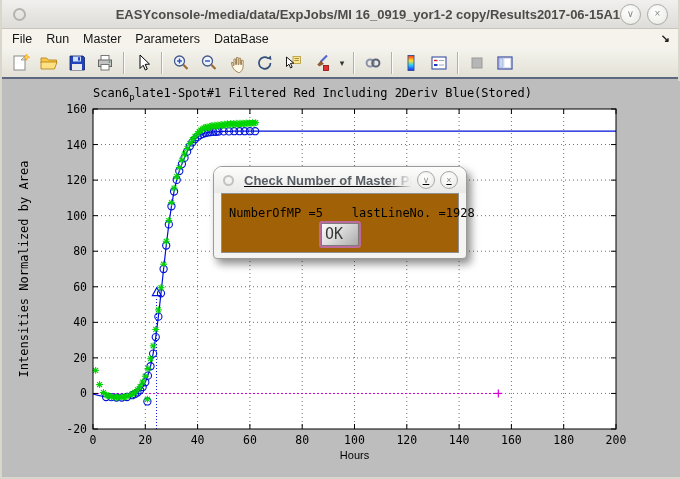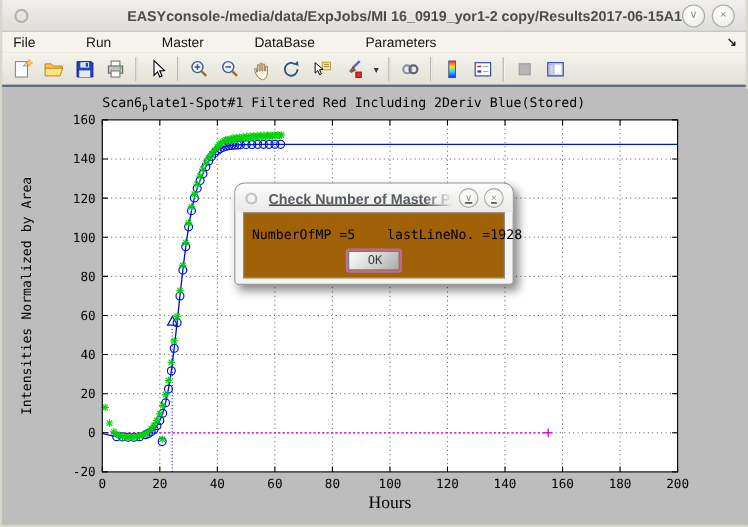--- a/index.html
+++ b/index.html
@@ -15,41 +15,41 @@
   .tb-title{flex:1;text-align:right;font-weight:bold;font-size:13px;color:#4c4c4a;
     white-space:nowrap;overflow:hidden;}
   .tb-btns{display:flex;gap:6px;margin-right:10px;}
   .circle-btn{width:19px;height:19px;border:1px solid #a9a9a4;border-radius:50%;
     background:radial-gradient(circle at 40% 35%,#ffffff,#e7e7e2);
     display:flex;align-items:center;justify-content:center;
     color:#8b8b86;font-size:10px;line-height:1;cursor:default;}
   
   .menubar{position:absolute;left:0;top:29px;width:100%;height:19px;background:#f5f3ec;
     display:flex;align-items:center;font-size:12.5px;color:#141414;}
-  .menu-item{padding:0 23px;height:100%;display:flex;align-items:center;}
+  .menu-item{padding:0 7px;height:100%;display:flex;align-items:center;}
   .menu-item:first-child{padding-left:10px;}
   .menu-arrow{margin-left:auto;margin-right:8px;font-size:11px;color:#222;font-weight:bold;}
   
   .toolbar{position:absolute;left:0;top:48px;width:100%;height:31px;box-sizing:border-box;
     background:linear-gradient(#f4f3ed,#e3e1d6);border-bottom:2px solid #5d6880;
     display:flex;align-items:center;padding-left:5px;}
   .tool-btn{width:26px;height:25px;display:flex;align-items:center;justify-content:center;
     border:1px solid transparent;border-radius:2px;}
   .tool-btn.narrow{width:12px;}
   .tool-sep{width:1px;height:22px;background:#b3b1a5;border-right:1px solid #fbfaf6;
     margin:0 4px;}
   .dd-arrow{font-size:9px;color:#333;}
   
   .figure{position:absolute;left:0;top:81px;width:680px;height:396px;background:#bdbdbd;}
   .chart-svg{position:absolute;left:0;top:0;}
   .fig-title{position:absolute;left:91px;top:5px;width:523px;text-align:left;
     font-family:"DejaVu Sans Mono",monospace;font-size:12px;color:#000;white-space:nowrap;}
   .fig-title sub{font-size:9px;}
   .xlabel{position:absolute;left:91px;top:368px;width:523px;text-align:center;
-    font-family:Liberation Serif, serif;font-size:16px;color:#000;}
+    font-family:Liberation Sans, sans-serif;font-size:11px;color:#000;}
   .ylabel{position:absolute;left:-98px;top:181px;width:240px;text-align:center;
     transform:rotate(-90deg);font-family:"DejaVu Sans Mono",monospace;font-size:12px;color:#000;}
   
   .dialog{position:absolute;left:211px;top:85px;width:254px;height:93px;box-sizing:border-box;
     background:#f4f4f3;border:1px solid #9b9b97;border-radius:9px 9px 4px 4px;
     box-shadow:4px 5px 9px rgba(0,0,0,0.45);text-decoration:underline;}
   .dlg-titlebar{height:26px;display:flex;align-items:center;
     background:linear-gradient(#fdfdfd,#e9e9e7);border-radius:8px 8px 0 0;}
   .dlg-circle{width:7px;height:7px;border:2px solid #c2c2be;border-radius:50%;
     margin-left:9px;flex:0 0 auto;}
@@ -60,22 +60,22 @@
   .dlg-btn{width:16px;height:16px;border:1px solid #a9a9a4;border-radius:50%;
     background:radial-gradient(circle at 40% 35%,#fff,#e8e8e4);
     display:flex;align-items:center;justify-content:center;color:#8b8b86;font-size:9px;}
   .dlg-body{position:relative;margin:0 7px 7px 7px;height:58px;background:#a16207;
     border:1px solid #8f8f8f;}
   .dlg-text{position:absolute;left:7px;top:12px;font-family:"DejaVu Sans Mono",monospace;
     font-size:12px;color:#000;white-space:pre;}
   .ok-btn{position:absolute;left:50%;transform:translateX(-50%);bottom:6px;
     border:1px solid #7d7d7d;outline:2px solid #bf6a9d;
     background:linear-gradient(135deg,#fbfbfb 0%,#dcdcdc 45%,#ababab 100%);
-    font-family:"DejaVu Sans Mono",monospace;font-size:11px;color:#3a3a3a;
-    padding:1px 15px 2px 17px;border-radius:1px;}
+    font-family:"DejaVu Sans Mono",monospace;font-size:15px;color:#3a3a3a;
+    padding:1px 15px 2px 3px;border-radius:1px;}
 </style>
 </head>
 <body>
 
 <div class="window">
 
   <div class="titlebar">
     <span class="tb-circle"></span>
     <div class="tb-title">EASYconsole-/media/data/ExpJobs/MI 16_0919_yor1-2 copy/Results2017-06-15A1</div>
     <div class="tb-btns">
@@ -85,22 +85,22 @@
       <div class="circle-btn">
         <span>×</span>
       </div>
     </div>
   </div>
 
   <div class="menubar">
     <span class="menu-item">File</span>
     <span class="menu-item">Run</span>
     <span class="menu-item">Master</span>
+    <span class="menu-item">Parameters</span>
     <span class="menu-item">DataBase</span>
-    <span class="menu-item">Parameters</span>
     <span class="menu-arrow">↘</span>
   </div>
 
   <div class="toolbar">
     <div class="tool-btn">
       <svg width="20" height="20">
         <rect x="3" y="3" width="11" height="14" fill="#ffffff" stroke="#8a8a8a"></rect>
         <path d="M14 3 l0 4 -4 0 z" fill="#dcdcdc" stroke="#8a8a8a" stroke-width="0.7"></path>
         <path d="M15.5 1 l1 2.2 2.2 1 -2.2 1 -1 2.2 -1-2.2 -2.2-1 2.2-1 z" fill="#ffd24d" stroke="#e8950f" stroke-width="0.6"></path>
       </svg>

